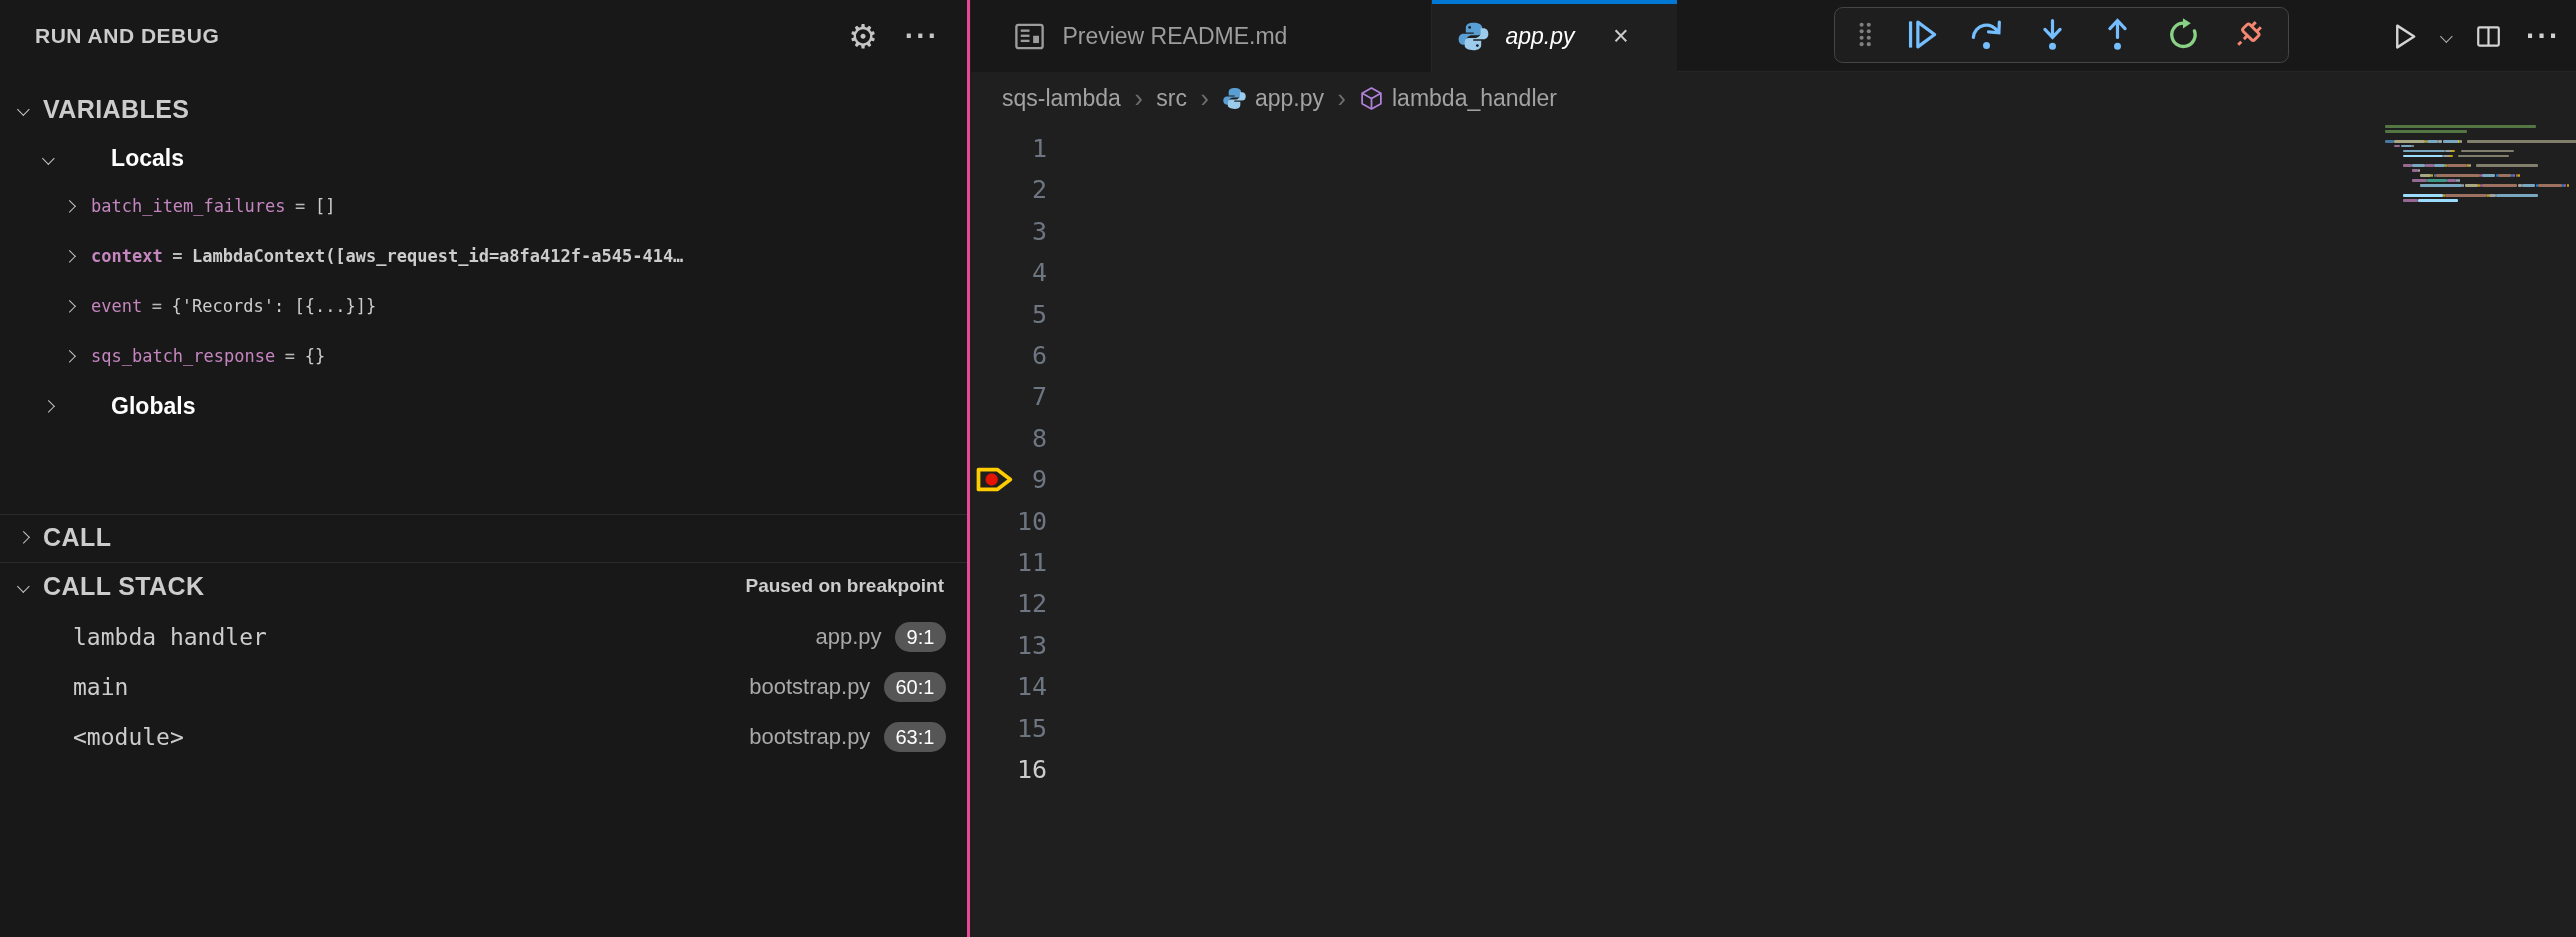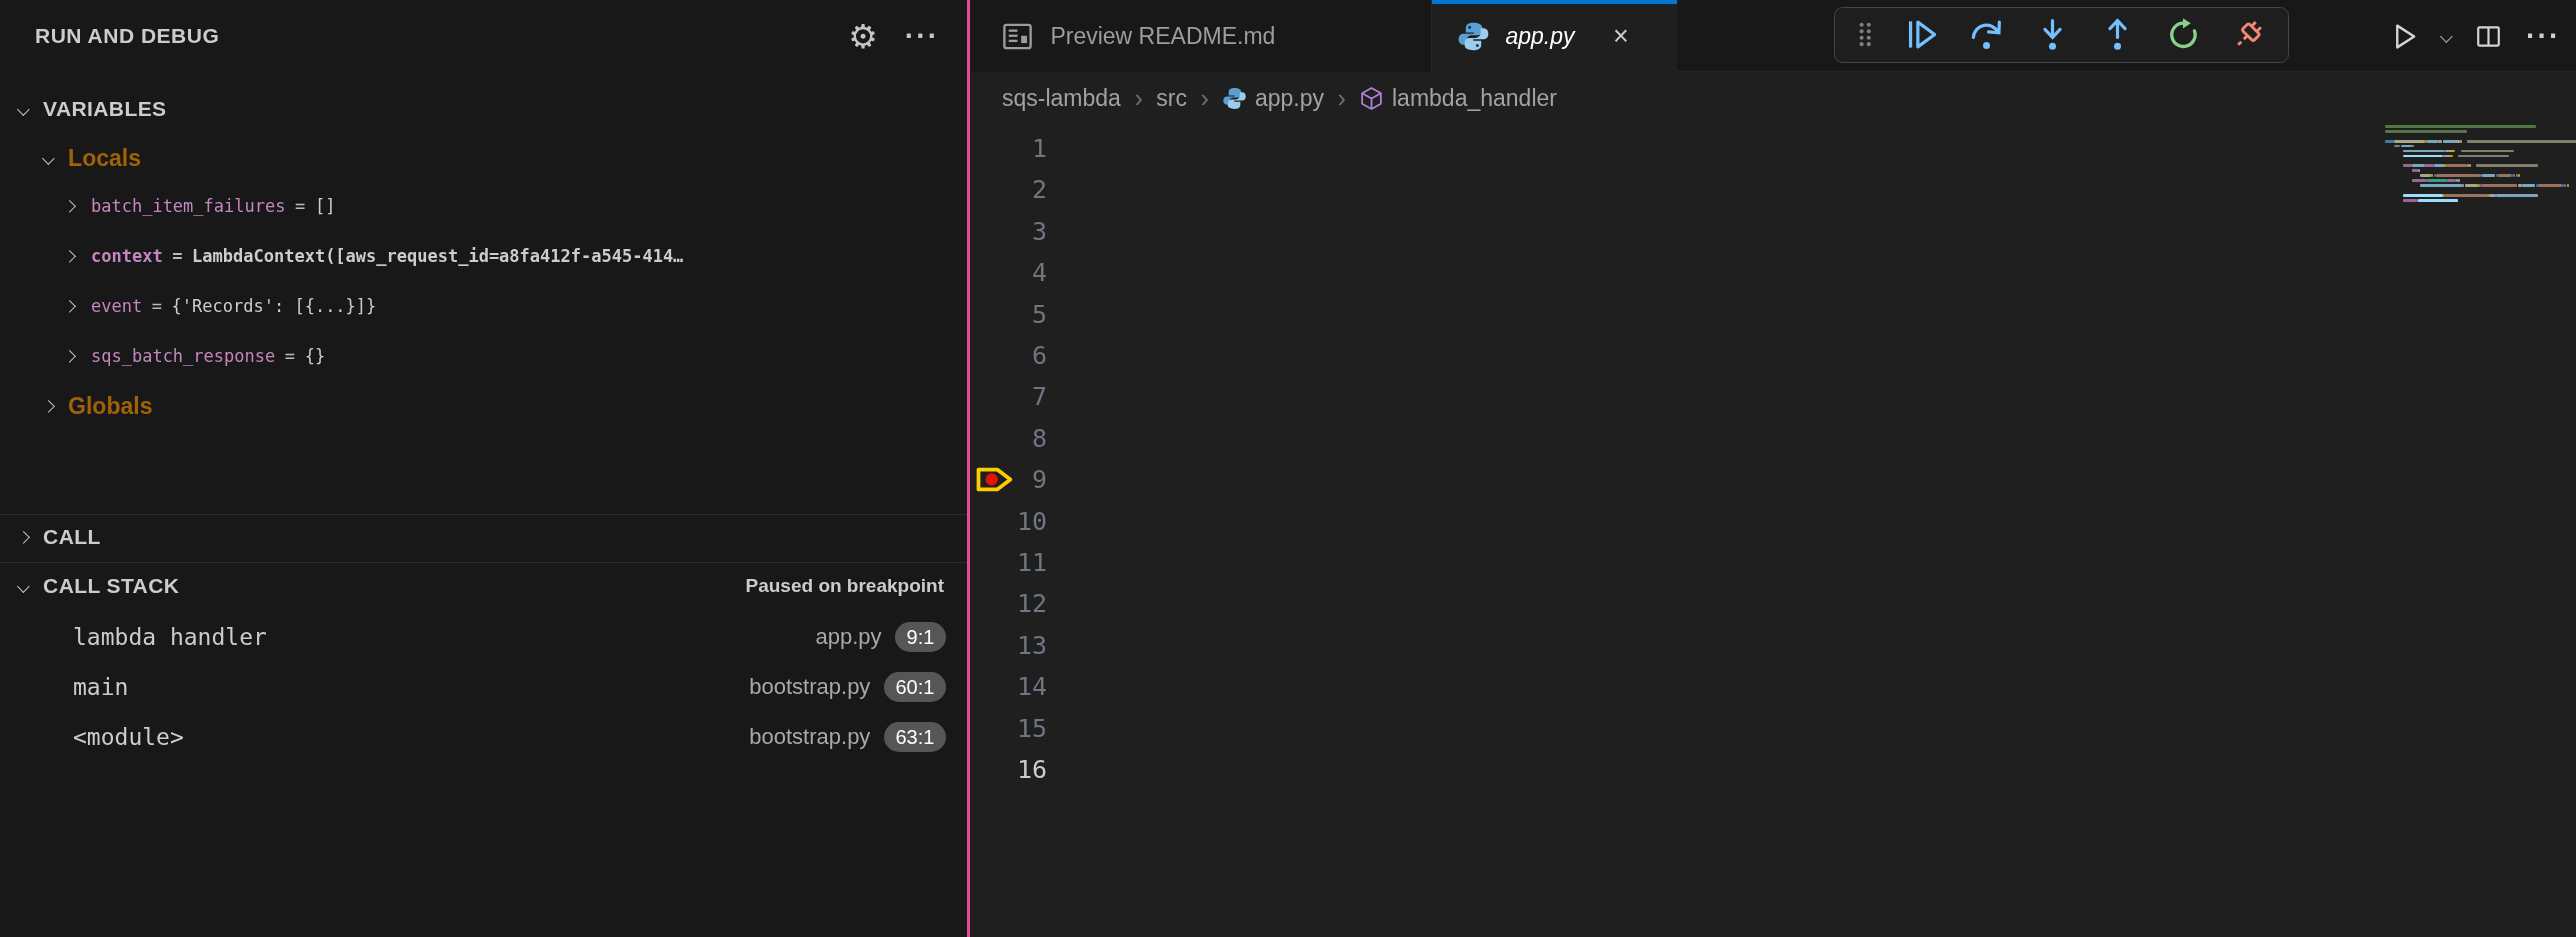--- a/index.html
+++ b/index.html
@@ -22,27 +22,27 @@
   .chev.down { transform:rotate(45deg); }
   .chev.right { transform:rotate(-45deg); }
   .chev.small { width:8.7px; height:8.7px; }
   .cfg-chev { margin-right:23px; margin-top:-3.9px; }
   .sb-gear { position:absolute; left:836px; top:0; height:72px; width:54px; display:flex; align-items:center; justify-content:center;
     font-size:33px; color:#c5c5c5; cursor:default; }
   .sb-dots { position:absolute; left:893px; top:0; height:72px; width:58px; display:flex; align-items:center; justify-content:center;
     font-size:29px; font-weight:bold; color:#c5c5c5; letter-spacing:1.9px; }
   .sect-header { position:absolute; left:0; width:100%; height:40px; display:flex; align-items:center; }
   .sect-header .chev { margin-left:19px; margin-right:15.4px; }
-  .sect-label { font-size:21px; font-weight:bold; letter-spacing:0.4px; color:#cccccc; }
+  .sect-label { font-size:25px; font-weight:bold; letter-spacing:0.4px; color:#cccccc; }
   .sect-status { position:absolute; right:23px; font-size:19px; font-weight:bold; color:#cccccc;text-align:right; }
   .divider { position:absolute; left:0; width:100%; height:1px; background:#2b2b2b; }
   .tree-row { position:absolute; left:0; width:100%; height:46px; display:flex; align-items:center;
     white-space:nowrap; overflow:hidden; }
   .tree-row .chev { flex:0 0 auto; }
-  .scope-label { font-size:23px; font-weight:bold; color:#a16207; }
+  .scope-label { font-size:23px; font-weight:bold; color:#ffffff;margin-left:43px; }
   .var-mono { font-family:"DejaVu Sans Mono", monospace; font-size:17px; }
   .var-name { color:#c586c0; }
   .var-eq { color:#b9b9b9; margin:0 9.6px; }
   .var-value { color:#cccccc; overflow:hidden; text-overflow:clip; }
   .frame-row { position:absolute; left:0; width:100%; height:46px; display:flex; align-items:center; }
   .frame-name { margin-left:73px; font-family:"DejaVu Sans Mono", monospace; font-size:23px; color:#cccccc; flex:1 1 auto;
     white-space:nowrap; overflow:hidden; }
   .frame-file { font-size:22px; color:#a8a8a8; margin-right:13.5px; }
   .frame-badge { margin-right:21px; background:#565656; color:#ffffff; border-radius:17.3px;
     font-size:20px; padding:3.9px 11.6px; }
@@ -155,21 +155,21 @@
           <span class="frame-name">&lt;module&gt;</span>
           <span class="frame-file">bootstrap.py</span>
           <span class="frame-badge">63:1</span>
         </div>
       </div>
   </div>
 
   <div id="editor">
     <div id="tabstrip"></div>
 
-    <div class="tab inactive" style="left:0; width:461px;">
+    <div class="tab inactive" style="left:0; width:461px;padding-left:12px;">
       <span style="margin-left:29px; display:flex;">
         <svg width="35" height="35" viewBox="0 0 24 24" fill="none" stroke="#9d9d9d" stroke-width="1.6">
           <rect x="3" y="4" width="18" height="16" rx="1.5"></rect>
           <line x1="6" y1="8" x2="12" y2="8"></line>
             <line x1="6" y1="11.5" x2="12" y2="11.5"></line>
             <line x1="6" y1="15" x2="12" y2="15"></line>
           <rect x="14.5" y="11.5" width="4" height="5" fill="#9d9d9d" stroke="none"></rect>
         </svg>
       </span>
       <span class="tab-label">Preview README.md</span>

